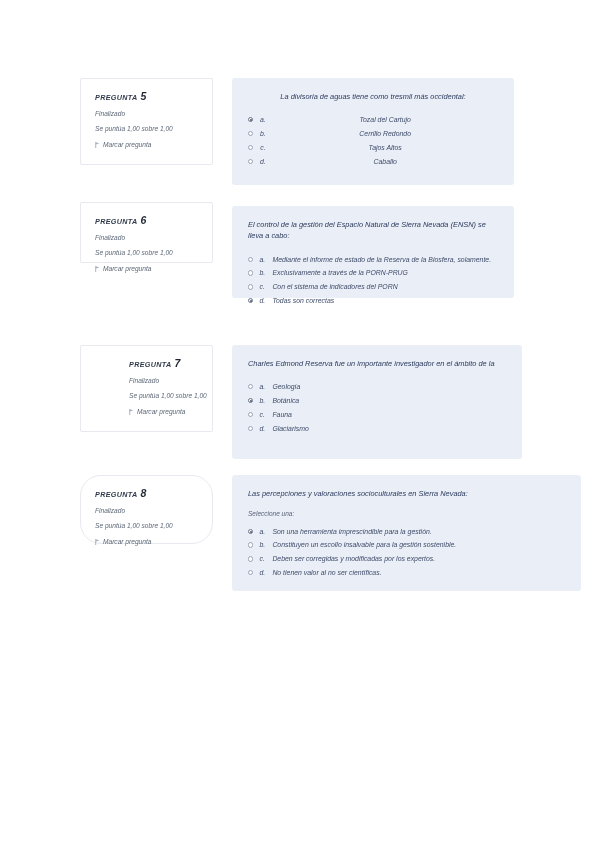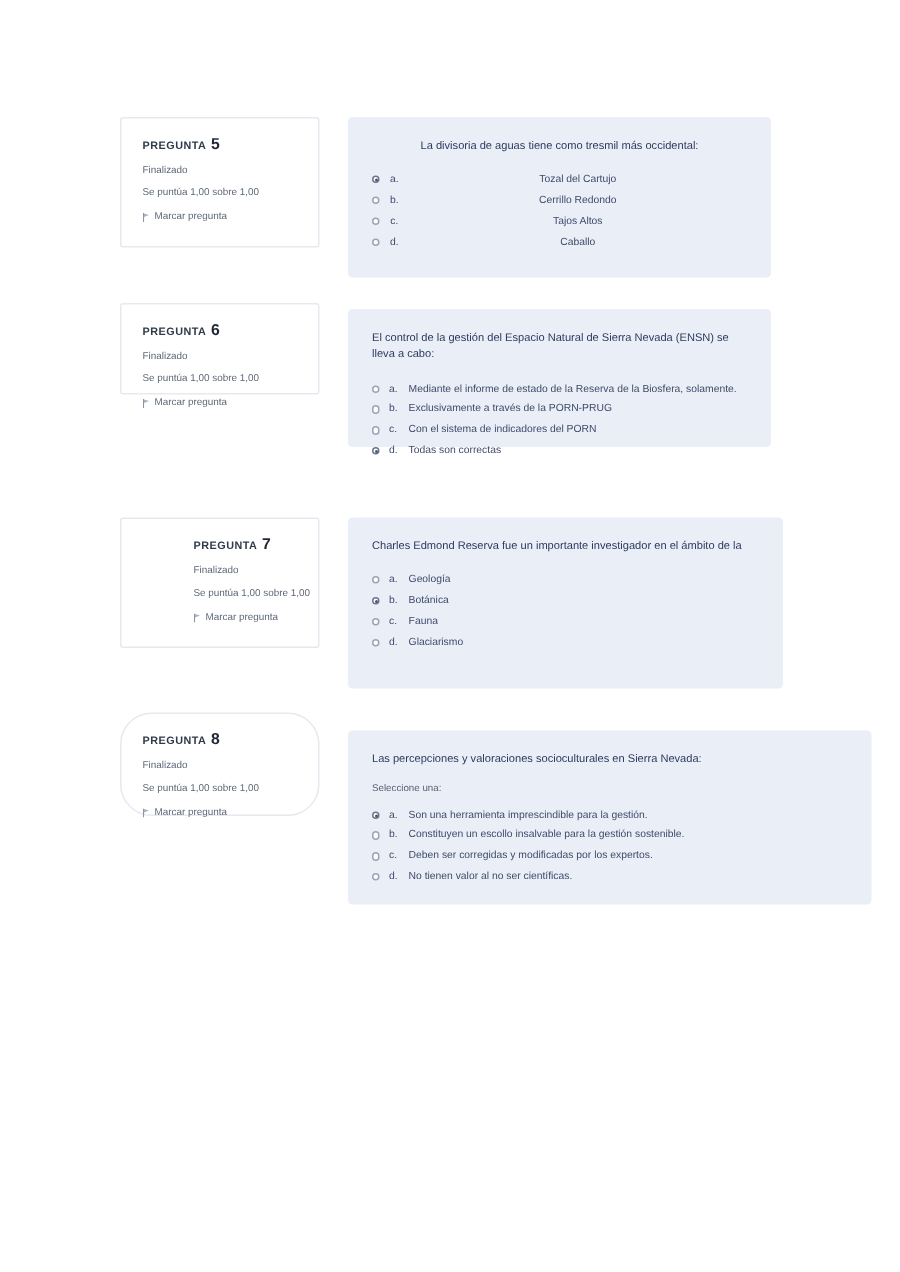--- a/index.html
+++ b/index.html
@@ -10,20 +10,21 @@
     font-family:"Liberation Sans", sans-serif;
     color:#3d4757;
     -webkit-font-smoothing:antialiased;
     overflow:hidden;
   }
   .page{
     position:relative;
     width:600px;height:848px;
     box-sizing:border-box;
     padding:0;
+    font-style:italic;
   }
   .qblock{
     position:absolute;
     left:0;right:0;
     display:block;
   }
   
   .infocard{
     position:absolute;
     left:80px;
@@ -287,21 +288,21 @@
       <p class="q-flag">
         <span class="flag-icon">
           <svg width="5" height="6" viewBox="0 0 5 6">
               <path d="M0.7 0 L0.7 6" stroke="#8a93a5" stroke-width="0.7"></path>
               <path d="M1 0.3 L4.3 1.4 L1 2.6 Z" fill="#aab2c2"></path>
             </svg>
         </span>
         <span>Marcar pregunta</span>
       </p>
     </div>
-    <div class="qpanel" style="top:12px;width:349px;height:116px;">
+    <div class="qpanel" style="top:0;width:349px;height:116px;">
       <p class="qtext">Las percepciones y valoraciones socioculturales en Sierra Nevada:</p>
       <p class="select-hint">Seleccione una:</p>
       <ul class="answers">
         <li class="answer">
           <span class="radio checked"></span>
           <span class="ans-letter">a.</span>
           <span class="ans-text">Son una herramienta imprescindible para la gestión.</span>
         </li>
         <li class="answer">
           <span class="radio"></span>

